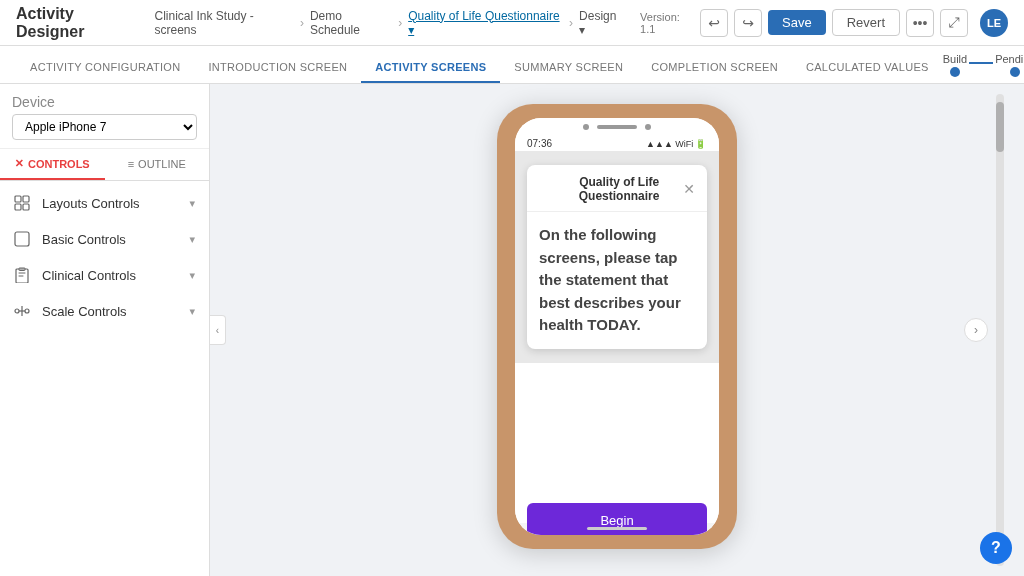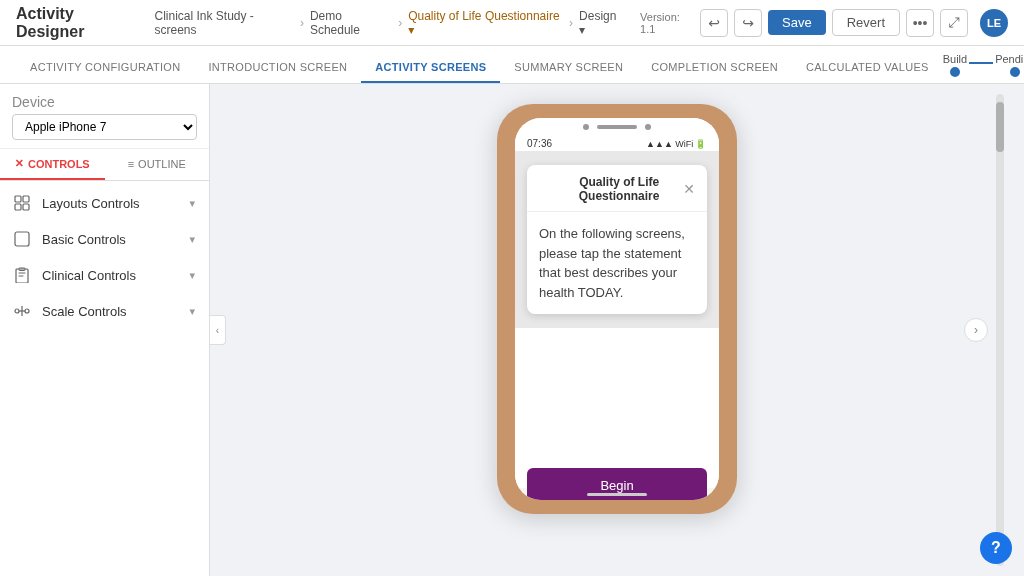--- a/index.html
+++ b/index.html
@@ -4,21 +4,21 @@
   <style>
     * { box-sizing: border-box; margin: 0; padding: 0; }
     body { font-family: -apple-system, BlinkMacSystemFont, 'Segoe UI', Arial, sans-serif; background: #f0f2f5; font-size: 13px; color: #333; width: 1024px; height: 576px; overflow: hidden; }
 
     
     .top-bar { background: #fff; border-bottom: 1px solid #ddd; padding: 0 16px; height: 46px; display: flex; align-items: center; gap: 4px; }
     .app-title { font-size: 16px; font-weight: 600; color: #333; margin-right: 8px; }
     .breadcrumb { display: flex; align-items: center; gap: 6px; font-size: 12px; color: #555; }
     .breadcrumb-sep { color: #aaa; }
     .breadcrumb-link { color: #555; }
-    .breadcrumb-active { color: #a16207; font-weight: 500; }
+    .breadcrumb-active { color: #0369a1; font-weight: 500; text-decoration: underline; }
     .top-bar-actions { margin-left: auto; display: flex; align-items: center; gap: 6px; }
     .btn-icon { background: none; border: 1px solid #ccc; border-radius: 4px; width: 28px; height: 28px; cursor: pointer; display: flex; align-items: center; justify-content: center; color: #666; font-size: 14px; }
     .btn-save { background: #2a6db5; color: #fff; border: none; border-radius: 4px; padding: 5px 14px; font-size: 13px; cursor: pointer; font-weight: 500; }
     .btn-revert { background: none; border: 1px solid #ccc; border-radius: 4px; padding: 5px 14px; font-size: 13px; cursor: pointer; color: #555; }
     .user-avatar { width: 28px; height: 28px; border-radius: 50%; background: #2a6db5; color: #fff; display: flex; align-items: center; justify-content: center; font-size: 11px; font-weight: 600; margin-left: 6px; }
 
     
     .tab-bar { background: #fff; border-bottom: 1px solid #ddd; padding: 0 16px; height: 38px; display: flex; align-items: flex-end; }
     .tab-items { display: flex; gap: 0; flex: 1; }
     .tab-item { padding: 8px 14px; font-size: 11px; color: #777; cursor: pointer; border-bottom: 2px solid transparent; white-space: nowrap; text-transform: uppercase; letter-spacing: 0.3px; }
@@ -62,22 +62,22 @@
     .phone-inner { background: #fff; border-radius: 26px; overflow: hidden; min-height: 380px; position: relative; }
     .phone-status-bar { background: #fff; display: flex; justify-content: space-between; align-items: center; padding: 4px 12px 2px; font-size: 10px; color: #333; }
     .phone-dot { width: 6px; height: 6px; border-radius: 50%; background: #999; }
     .phone-speaker { width: 40px; height: 4px; background: #999; border-radius: 2px; }
     .phone-screen { background: #fff; }
     .modal-box { background: #fff; border-radius: 8px; overflow: hidden; margin: 4px; box-shadow: 0 2px 8px rgba(0,0,0,0.15); }
     .modal-header { display: flex; align-items: center; justify-content: space-between; padding: 10px 12px 8px; border-bottom: 1px solid #eee; }
     .modal-title { font-size: 12px; font-weight: 600; color: #333; flex: 1; text-align: center; }
     .modal-close { color: #999; font-size: 14px; cursor: pointer; }
     .modal-body { padding: 12px; }
-    .modal-text { font-size: 13px; color: #444; line-height: 1.5; }
-    .begin-btn { background: #701a75; color: #fff; border: none; border-radius: 6px; width: 100%; padding: 10px; font-size: 13px; font-weight: 500; cursor: pointer; margin-top: 8px; }
+    .modal-text { font-size: 15px; color: #444; line-height: 1.5; font-weight: bold; }
+    .begin-btn { background: #6d28d9; color: #fff; border: none; border-radius: 6px; width: 100%; padding: 10px; font-size: 13px; font-weight: 500; cursor: pointer; margin-top: 8px; }
     .phone-home-bar { height: 12px; background: #f5f5f5; display: flex; align-items: center; justify-content: center; }
     .home-indicator { width: 60px; height: 3px; background: #ccc; border-radius: 2px; }
     .phone-top-notch { display: flex; align-items: center; justify-content: center; padding: 6px 0 4px; gap: 8px; background: #fff; }
   </style>
 </head>
 <body>
 
 <div class="top-bar">
   <span class="app-title">Activity Designer</span>
   <div class="breadcrumb">

